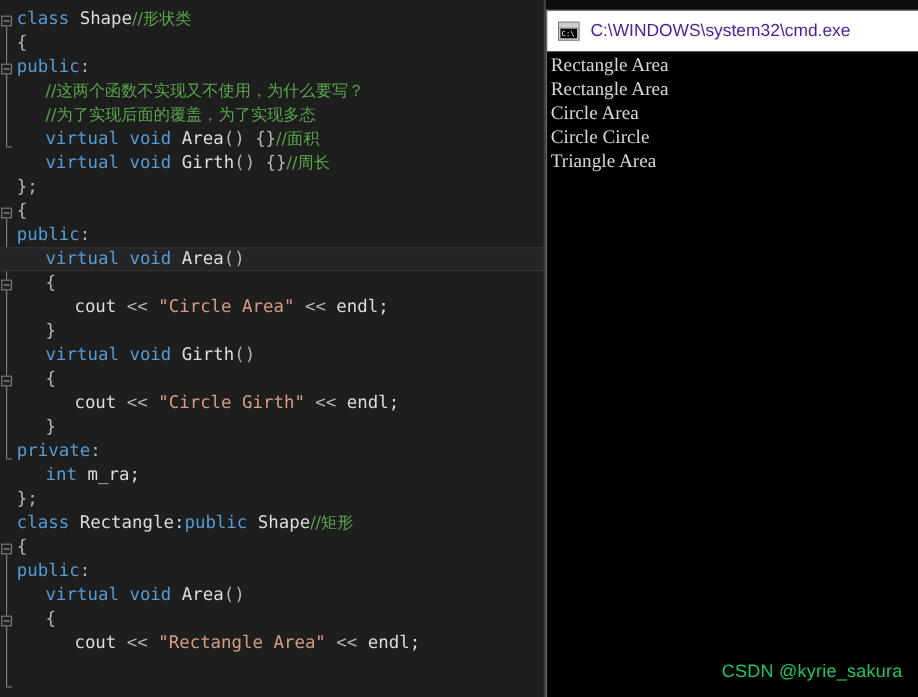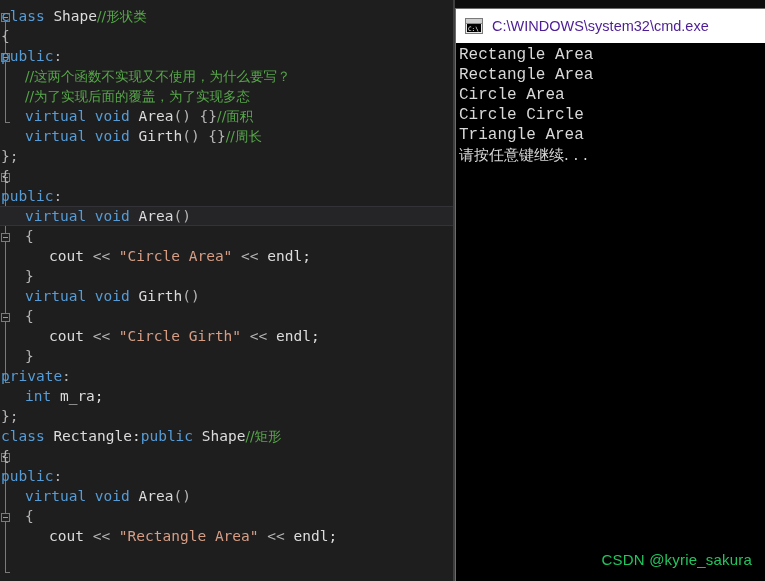--- a/index.html
+++ b/index.html
@@ -43,21 +43,21 @@
     left: 0; top: 0;
     width: 454px;
   }
   .code-line {
     position: relative;
     height: 20px;
     line-height: 20px;
     font-size: 14.5px;
     white-space: pre;
     color: #dcdcdc;
-    padding-left: 1px;
+    padding-left: 14px;
     letter-spacing: 0px;
   }
   .code-line.current {
     background: #252527;
     border-top: 1px solid #333337;
     border-bottom: 1px solid #333337;
     box-sizing: border-box;
     line-height: 18px;
   }
 
@@ -152,21 +152,21 @@
   #console-body {
     position: absolute;
     left: 0; top: 34px; right: 0; bottom: 0;
     background: #000;
     padding: 2px 0 0 2px;
     box-sizing: border-box;
   }
   .con-line {
     height: 20px;
     line-height: 20px;
-    font-family: Liberation Mono, monospace;
+    font-family: Liberation Serif, serif;
     font-size: 16px;
     color: #d8d8d8;
     white-space: pre;
     padding-left: 1px;
   }
   .con-line.cn {
     font-family: "DejaVu Sans", sans-serif;
     font-size: 15px;
   }
 
@@ -241,17 +241,16 @@
       <div class="screen">C:\</div>
     </div>
     <div id="console-title">C:\WINDOWS\system32\cmd.exe</div>
   </div>
   <div id="console-body">
       <div class="con-line">Rectangle Area</div>
       <div class="con-line">Rectangle Area</div>
       <div class="con-line">Circle Area</div>
       <div class="con-line">Circle Circle</div>
       <div class="con-line">Triangle Area</div>
-      <div class="con-line cn">请按任意键继续. . .</div>
     </div>
 </div>
 
 <div id="watermark">CSDN @kyrie_sakura</div>
 
 </body></html>

